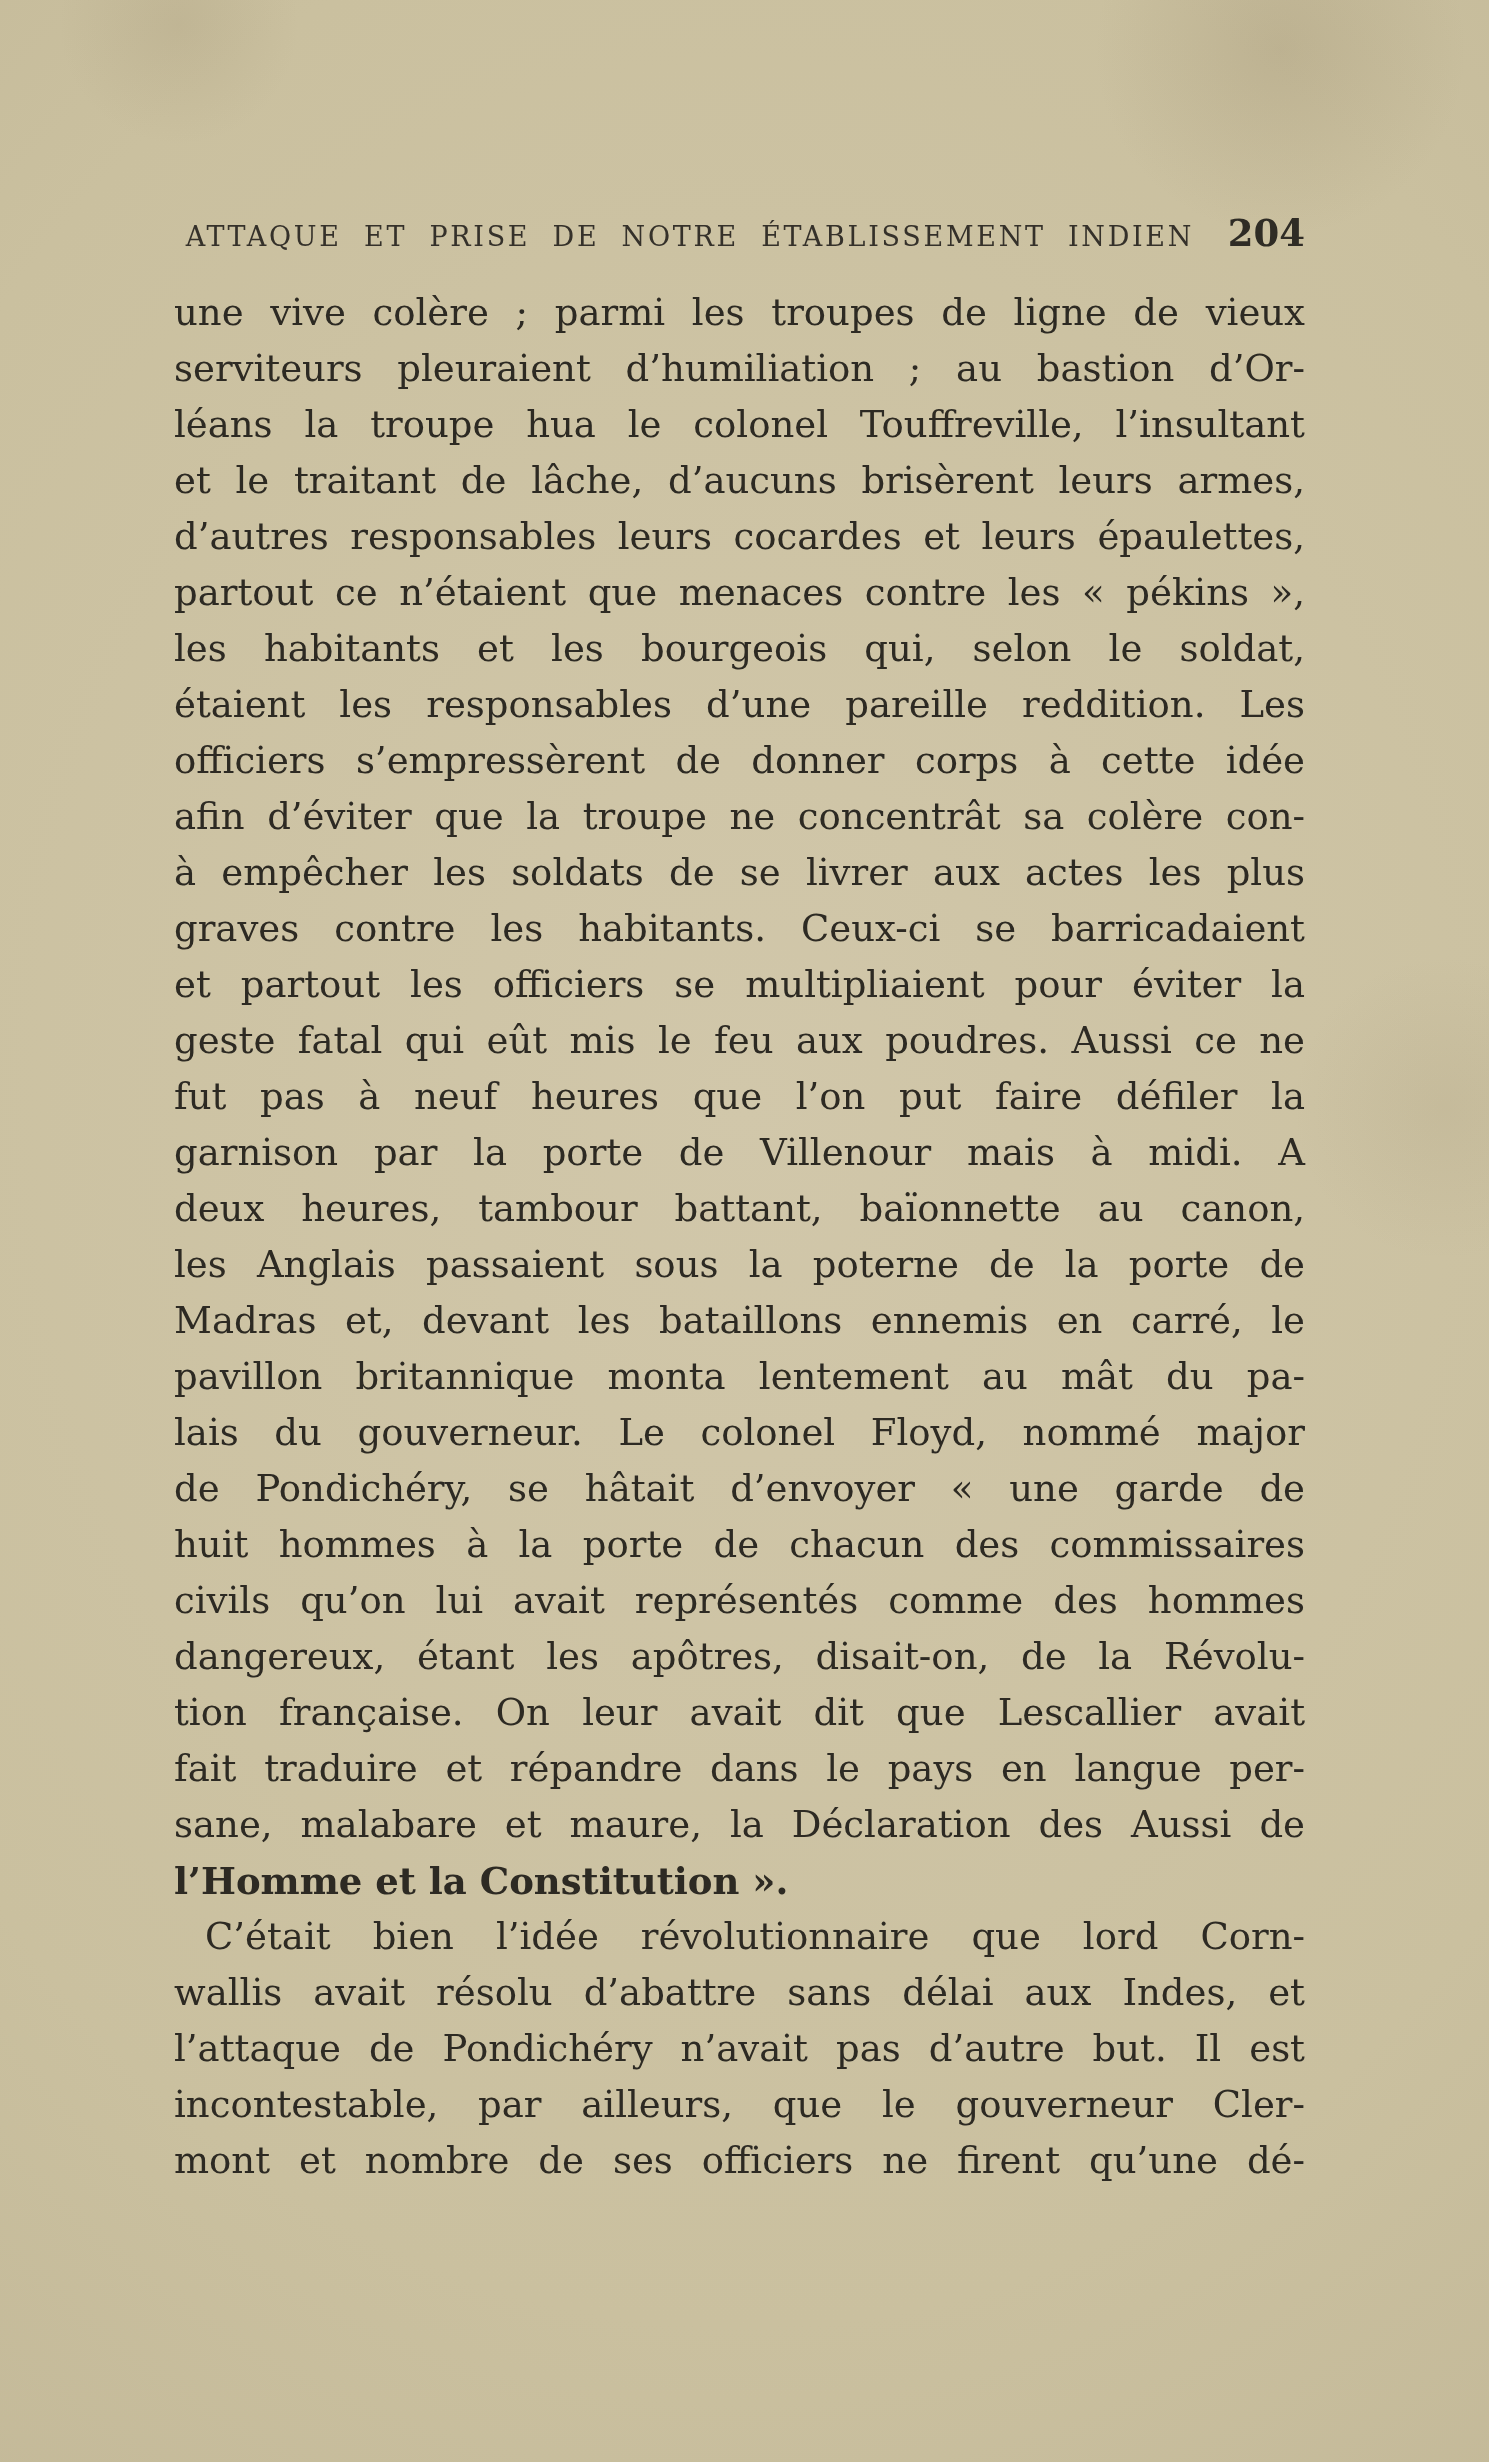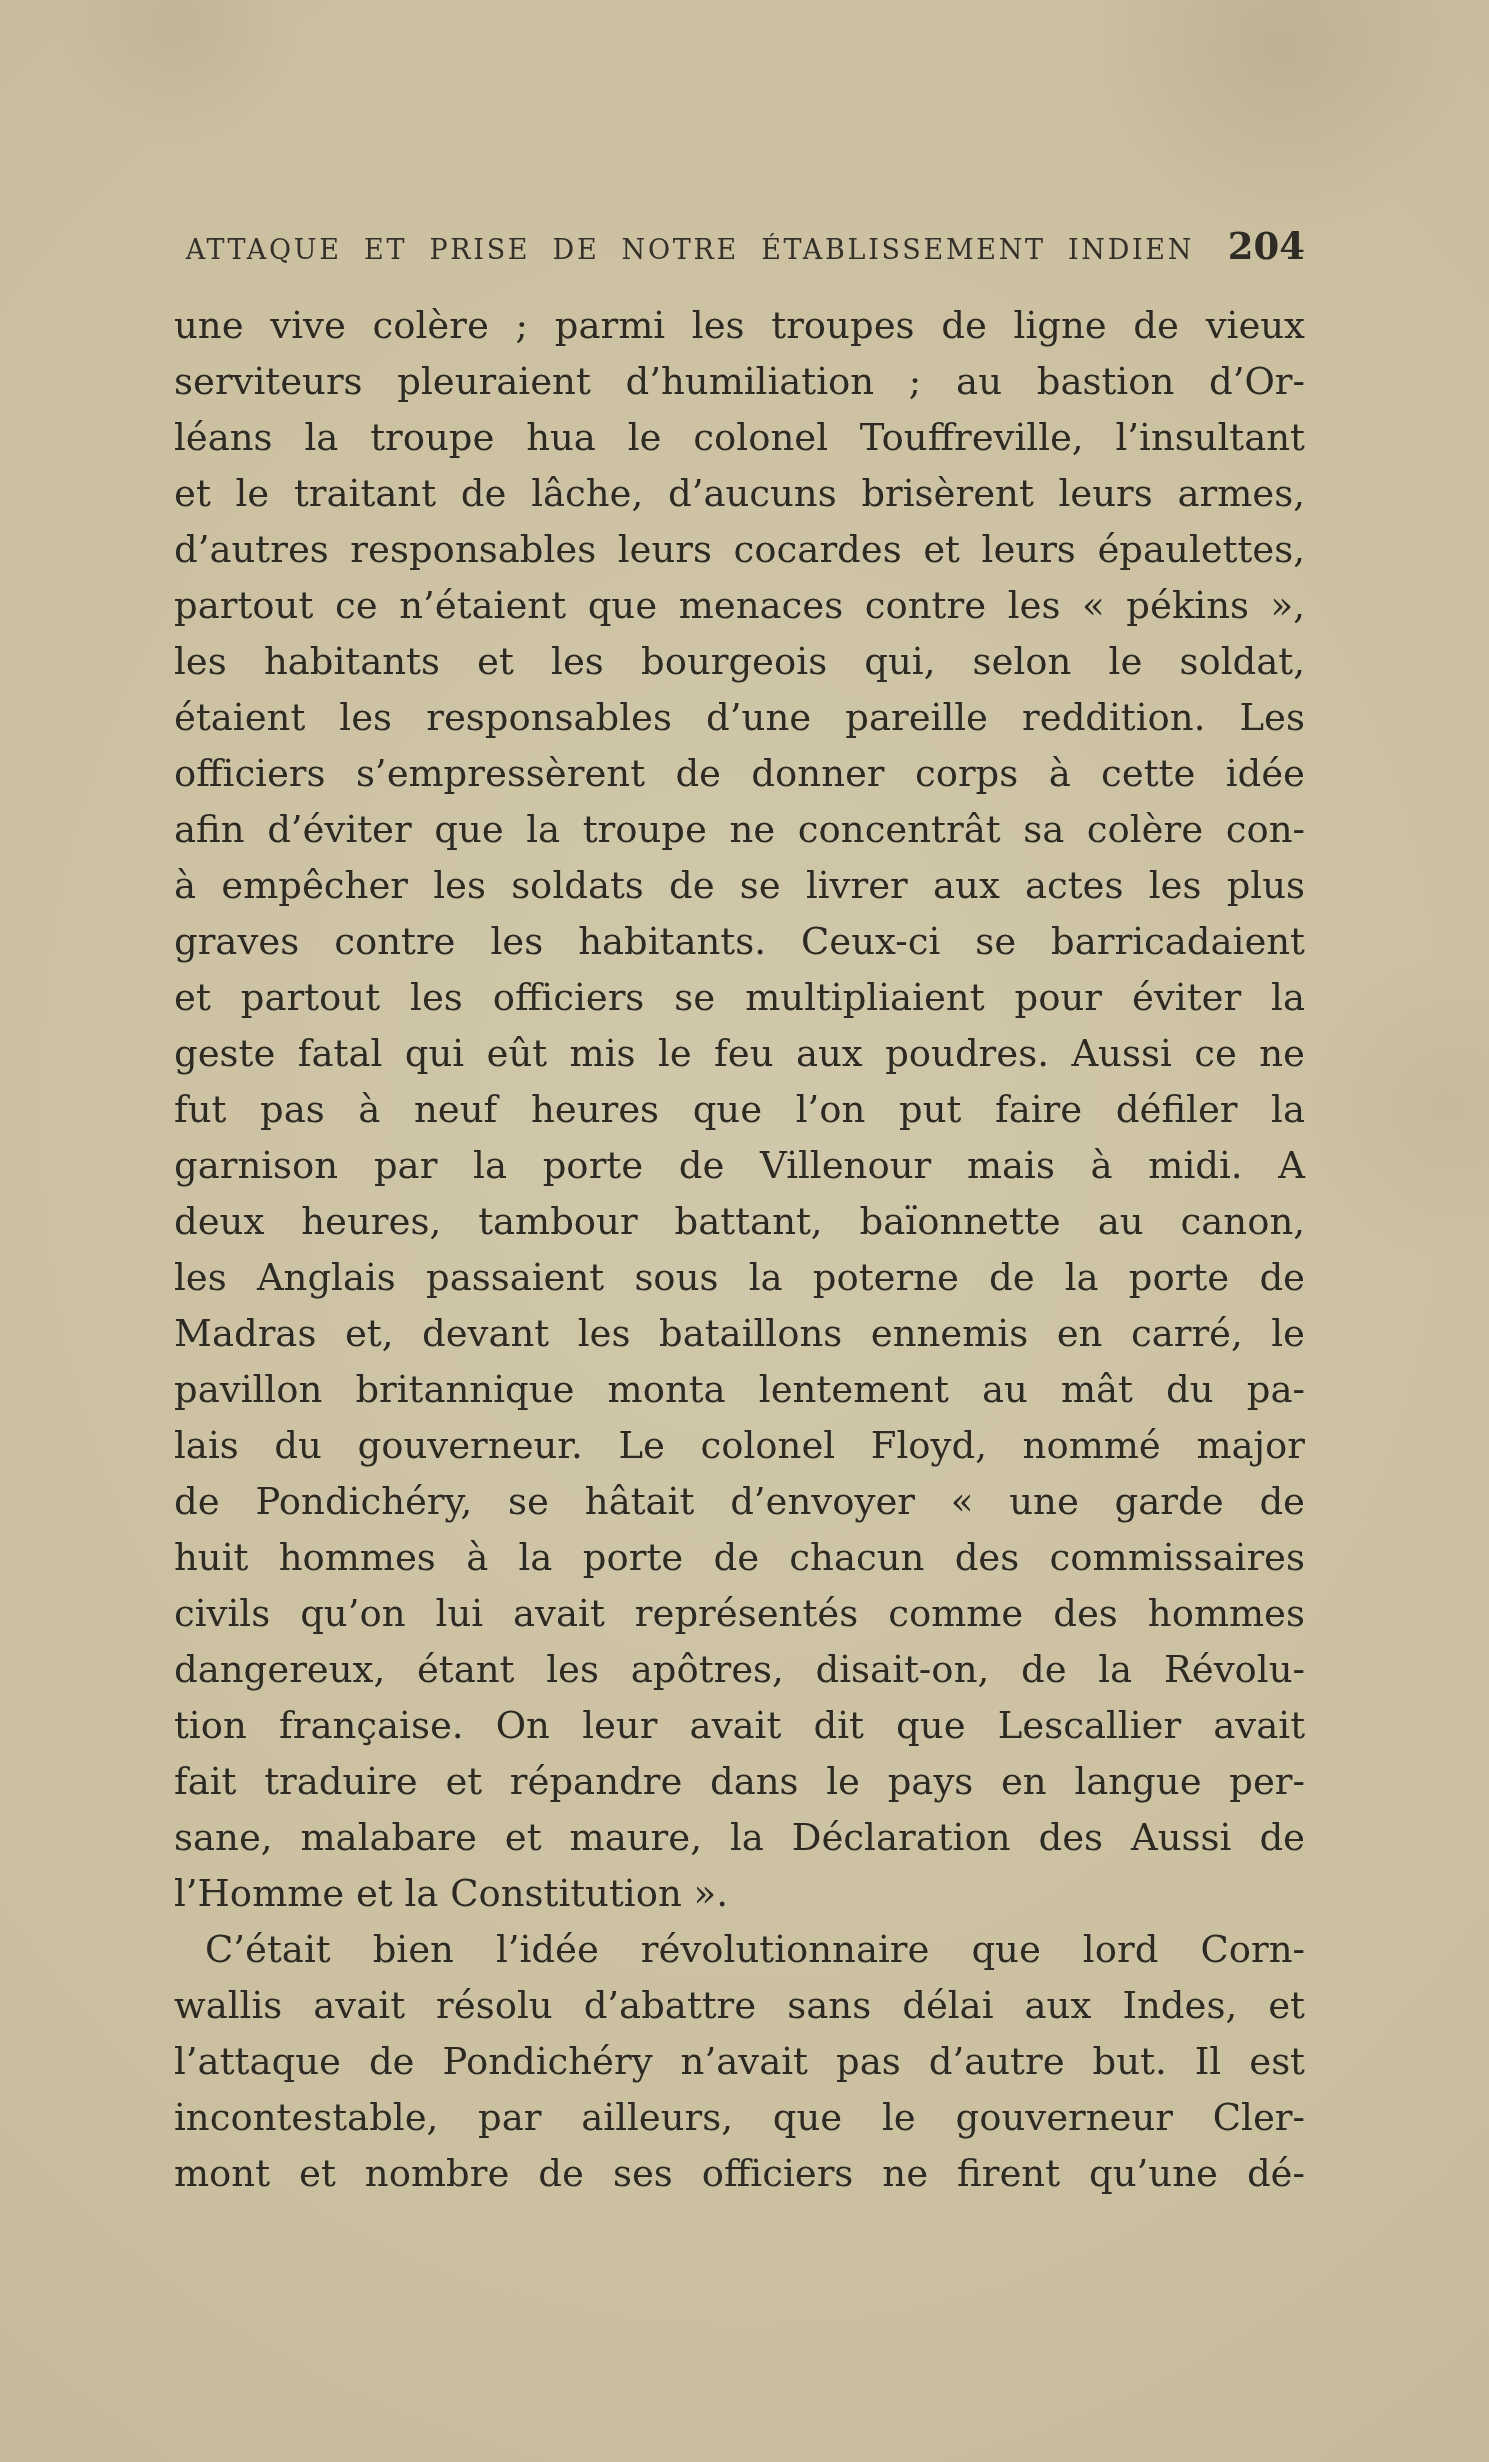--- a/index.html
+++ b/index.html
@@ -20,21 +20,21 @@
     background-image:
       radial-gradient(circle 266px at 86% 2%, rgba(138, 122, 92, 0.20), transparent 70%),
       radial-gradient(circle 172px at 12% 1%, rgba(138, 122, 92, 0.14), transparent 70%),
       radial-gradient(circle 203px at 97% 45%, rgba(138, 122, 92, 0.10), transparent 75%),
       radial-gradient(ellipse 120% 90% at 50% 45%, #d1c7aa 0%, #cac09f 55%, #bdb292 100%);
   }
 
   .content {
     position: absolute;
     left: 174px;
-    top: 224px;
+    top: 211px;
     width: 1131px;
   }
 
   
   .running-head {
     display: flex;
     align-items: baseline;
     width: 100%;
     margin-bottom: 30px;
   }
@@ -70,20 +70,21 @@
 
   .line {
     width: 100%;
     text-align: justify;
     text-align-last: justify;
     white-space: normal;
   }
 
   .line.flush {
     text-align-last: left;
+    font-weight: bold;
   }
 
   .line.indent {
     text-indent: 31px;
   }
 </style>
 </head>
 <body>
 
 <div class="scan-page">

